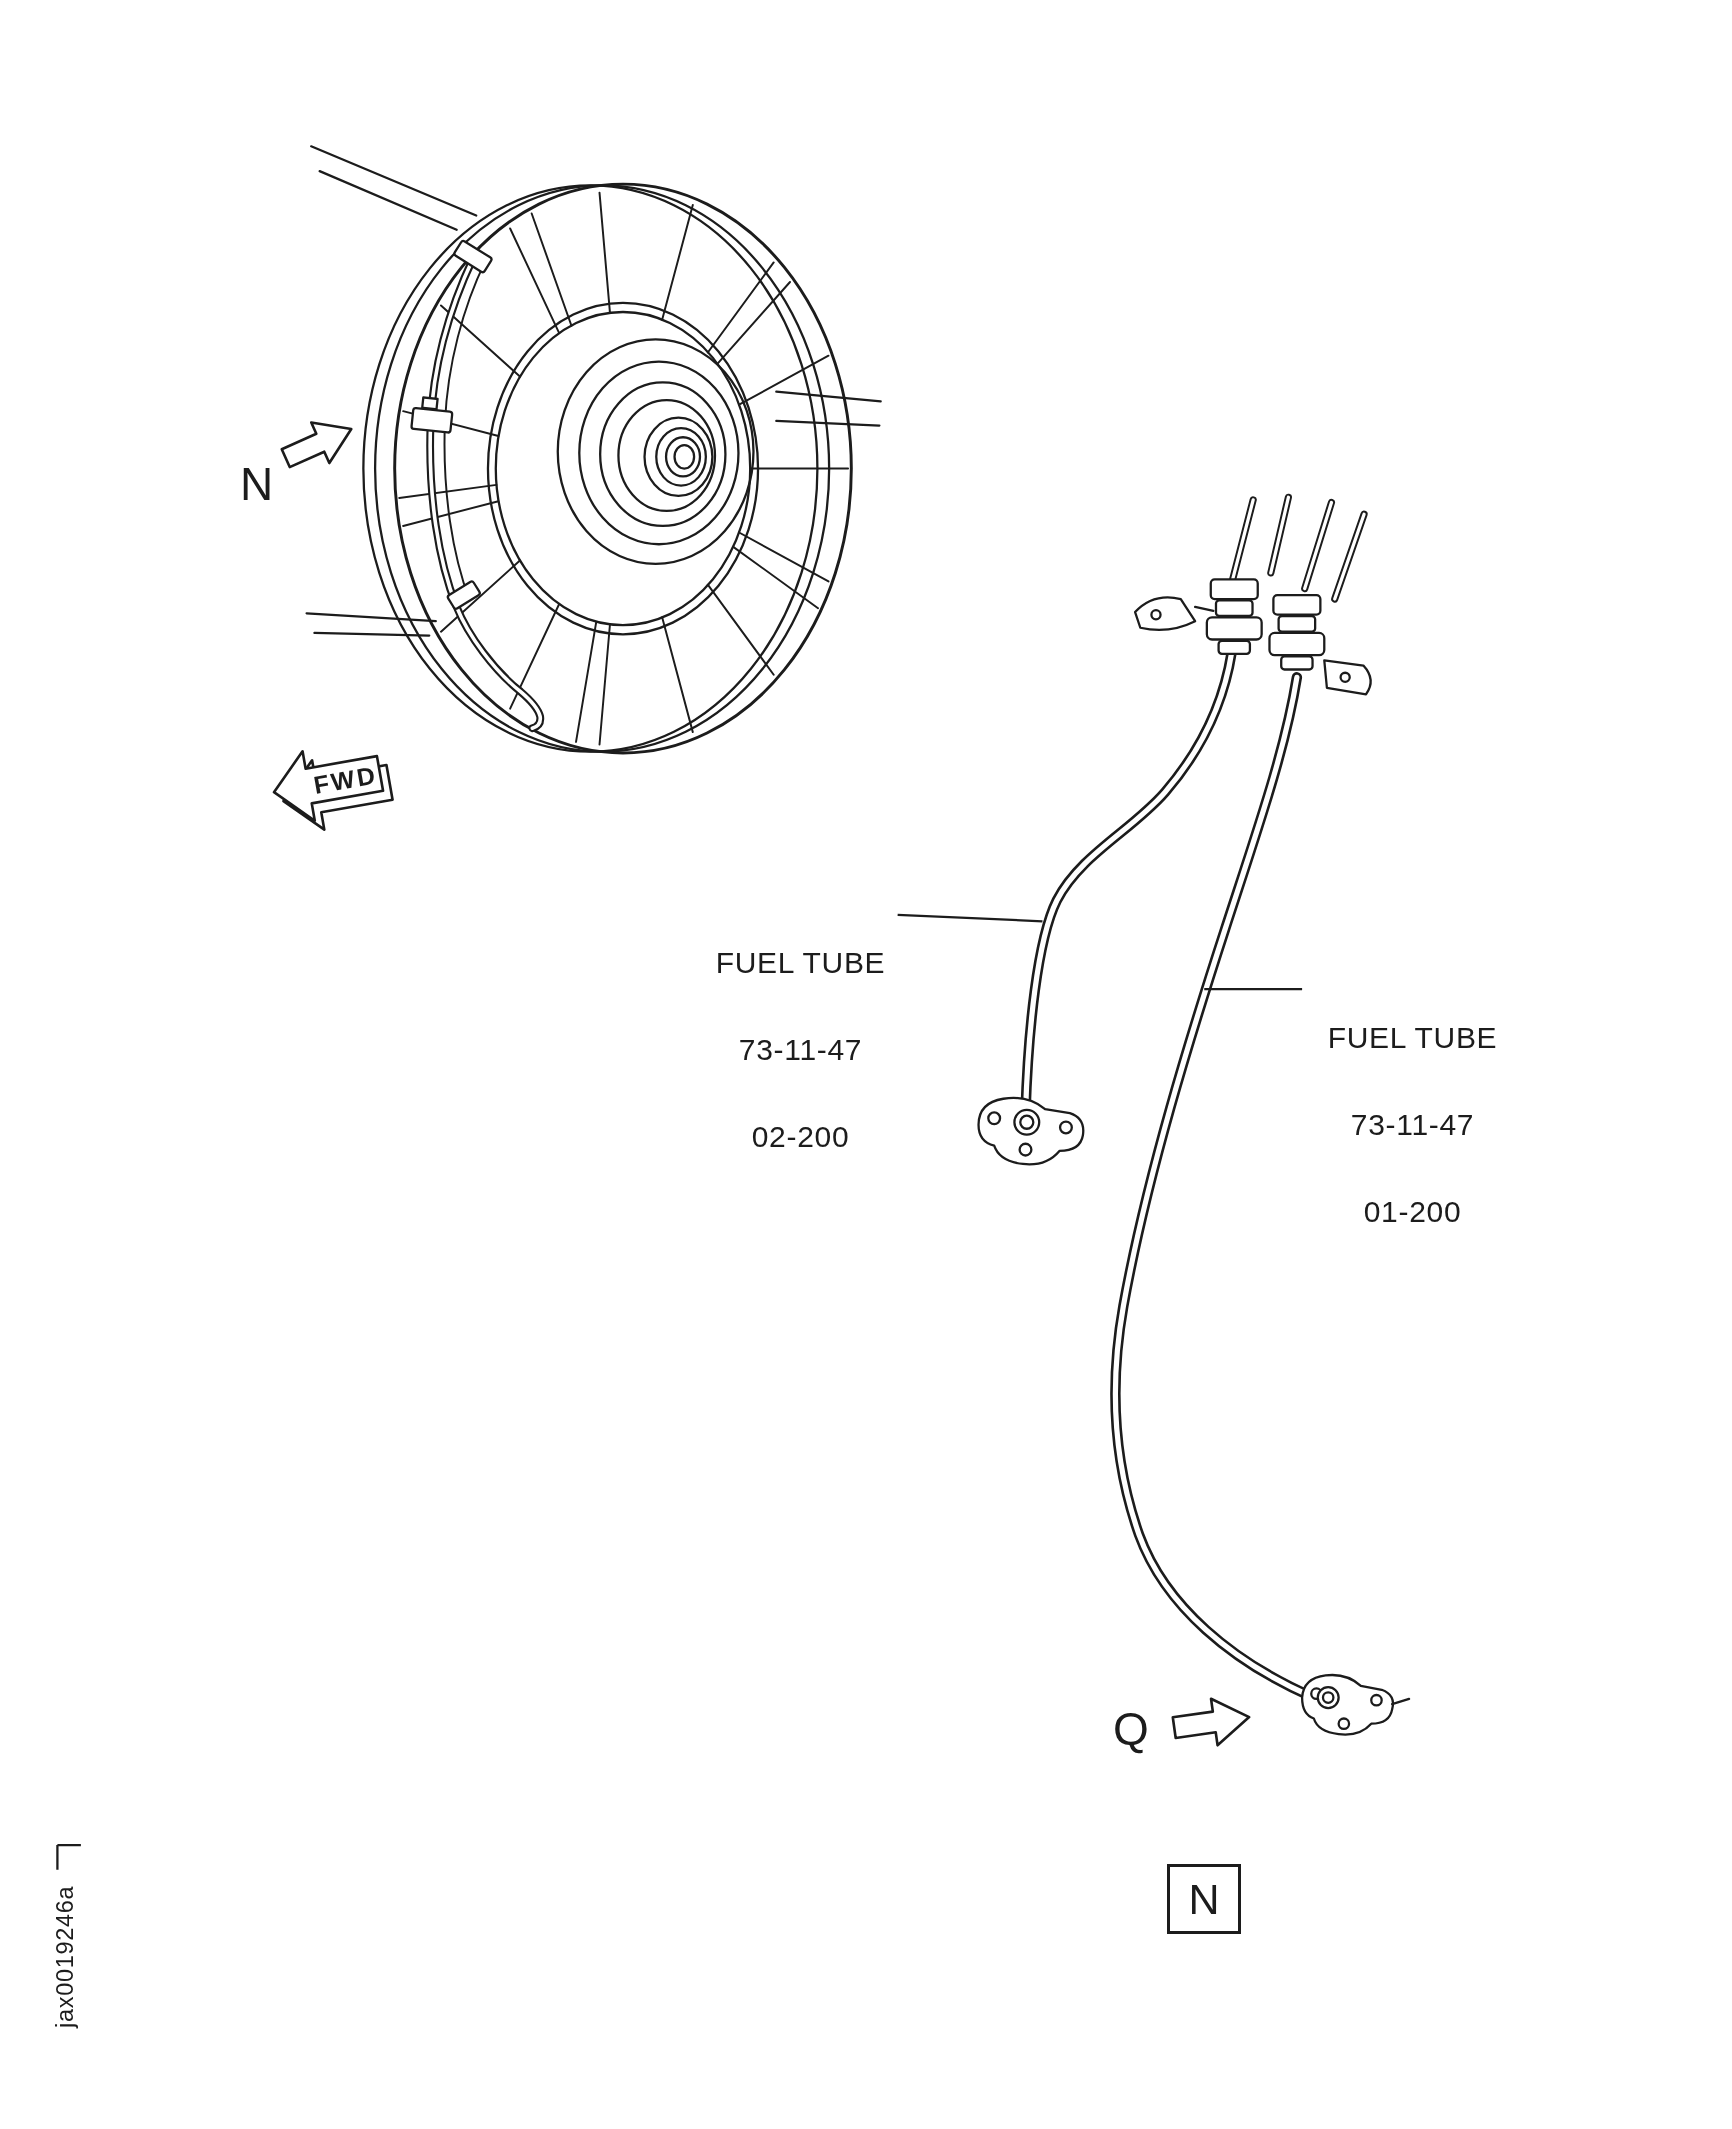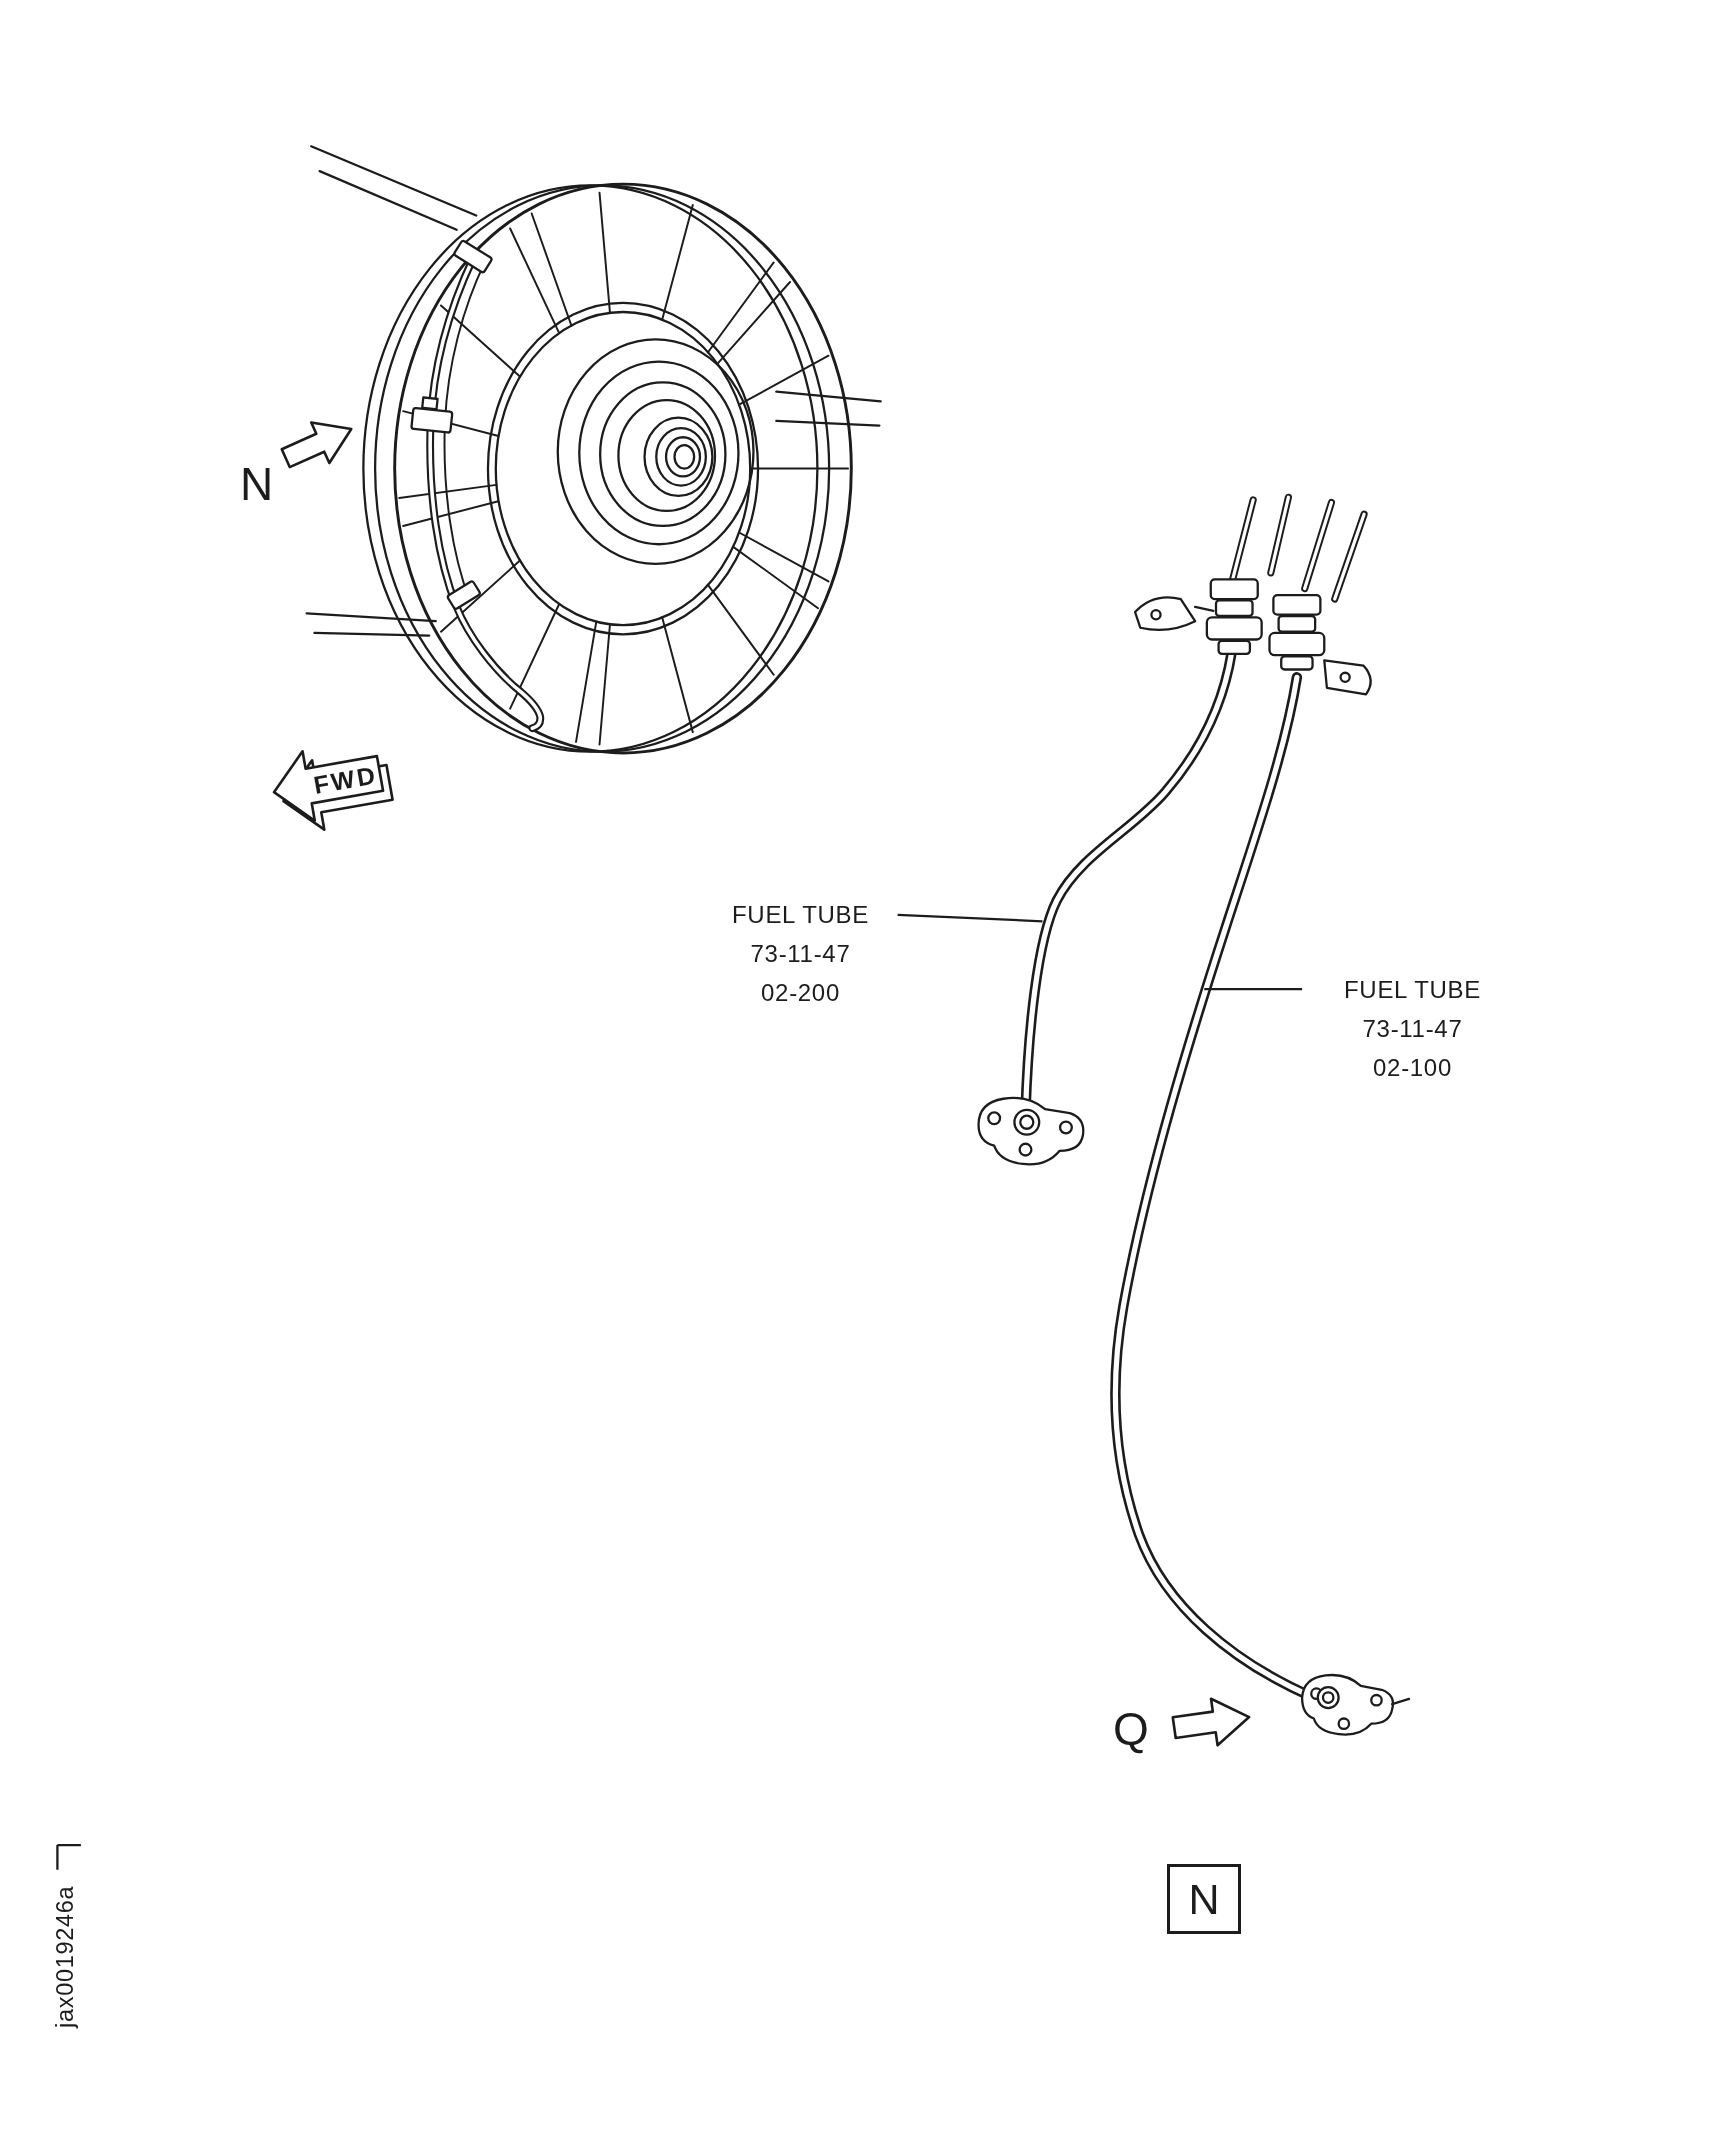--- a/index.html
+++ b/index.html
@@ -2,21 +2,21 @@
 <html style="font-size:10.4px"><head>
 <meta charset="utf-8">
 <style>
   html,body{margin:0;padding:0;background:#e8e8e8;}
   .page{
     position:relative;width:1732px;height:2129px;background:#ffffff;
     overflow:hidden;font-family:"Liberation Sans",sans-serif;color:#1c1c1c;
   }
   svg.art{position:absolute;left:0;top:0;width:1732px;height:2129px;}
   .callout{position:absolute;text-align:center;letter-spacing:0.7px;}
-  .callout .c-line{font-size:24px;line-height:39px;white-space:nowrap;}
+  .callout .c-line{font-size:30px;line-height:39px;white-space:nowrap;margin-top:48px;}
   .big-letter{position:absolute;font-size:46px;font-weight:400;}
   .view-box{
     position:absolute;display:flex;align-items:center;justify-content:center;
     border:3.3px solid #1c1c1c;font-size:43px;font-weight:400;
   }
   .docnum{
     position:absolute;font-size:23.5px;letter-spacing:0.7px;
     transform:rotate(-90deg);transform-origin:0 0;white-space:nowrap;
   }
 </style>
@@ -188,21 +188,21 @@
 
   <div class="callout" style="left:693px;top:895px;width:215px;">
     <div class="c-line">FUEL TUBE</div>
     <div class="c-line">73-11-47</div>
     <div class="c-line">02-200</div>
   </div>
 
   <div class="callout" style="left:1305px;top:970px;width:215px;">
     <div class="c-line">FUEL TUBE</div>
     <div class="c-line">73-11-47</div>
-    <div class="c-line">02-100</div>
+    <div class="c-line">01-200</div>
   </div>
 
   <div class="big-letter" style="left:1113px;top:1702px;">Q</div>
 
   <div class="view-box" style="left:1167px;top:1864px;width:68px;height:64px;">
     <span>N</span>
   </div>
 
   <div class="docnum" style="left:52px;top:2028px;">jax0019246a</div>
 

